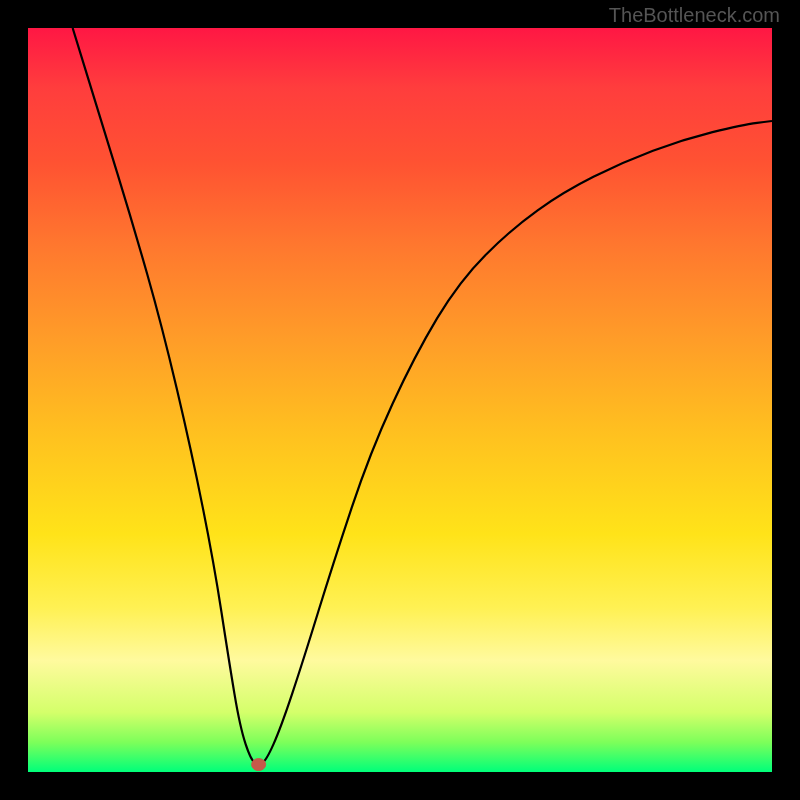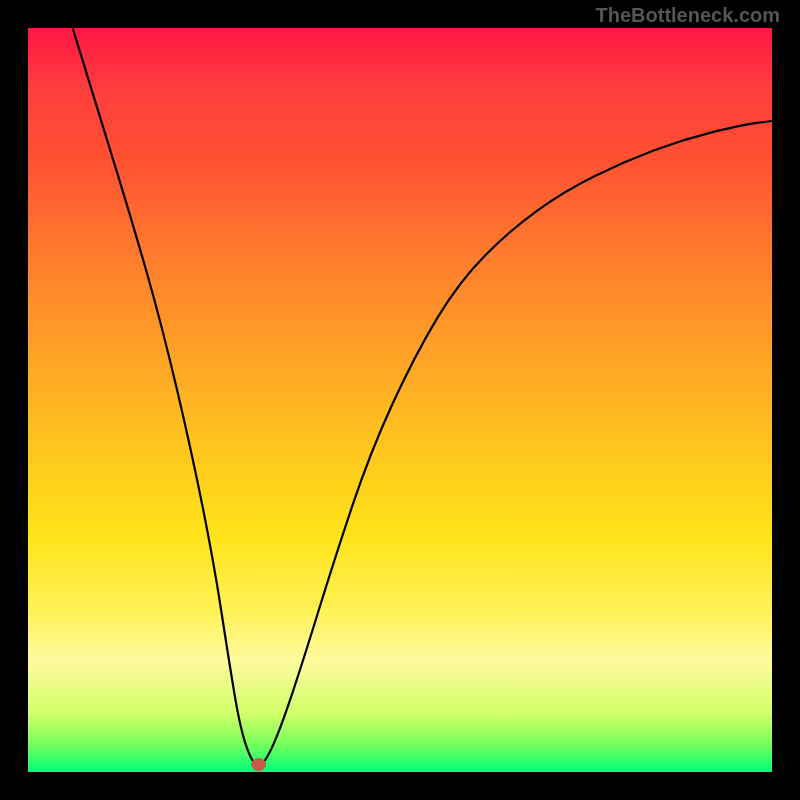--- a/index.html
+++ b/index.html
@@ -13,21 +13,21 @@
       background: #000;
       position: relative;
       font-family: Arial, sans-serif;
     }
     .watermark {
       position: absolute;
       top: 4px;
       right: 20px;
       color: #555;
       font-size: 20px;
-      font-weight: bold;
+      font-weight: normal;
       z-index: 10;
     }
     .plot-area {
       position: absolute;
       top: 28px;
       left: 28px;
       width: 744px;
       height: 744px;
       background: linear-gradient(to bottom,
         #ff1744 0%,

